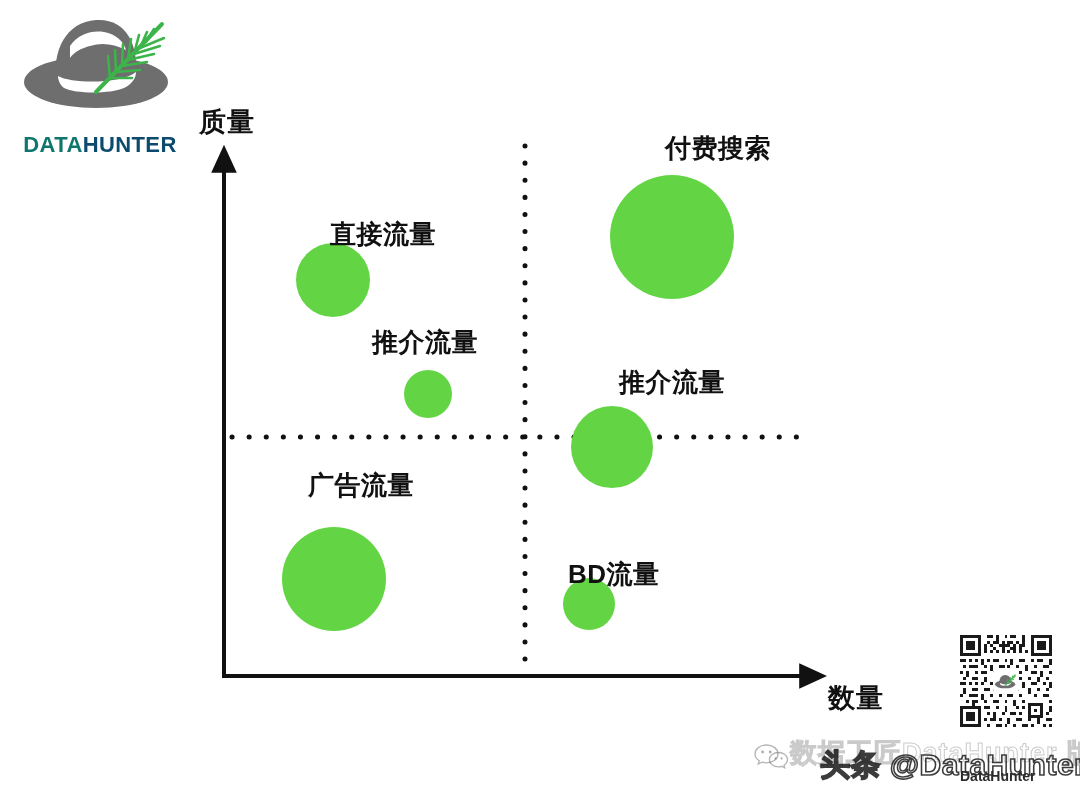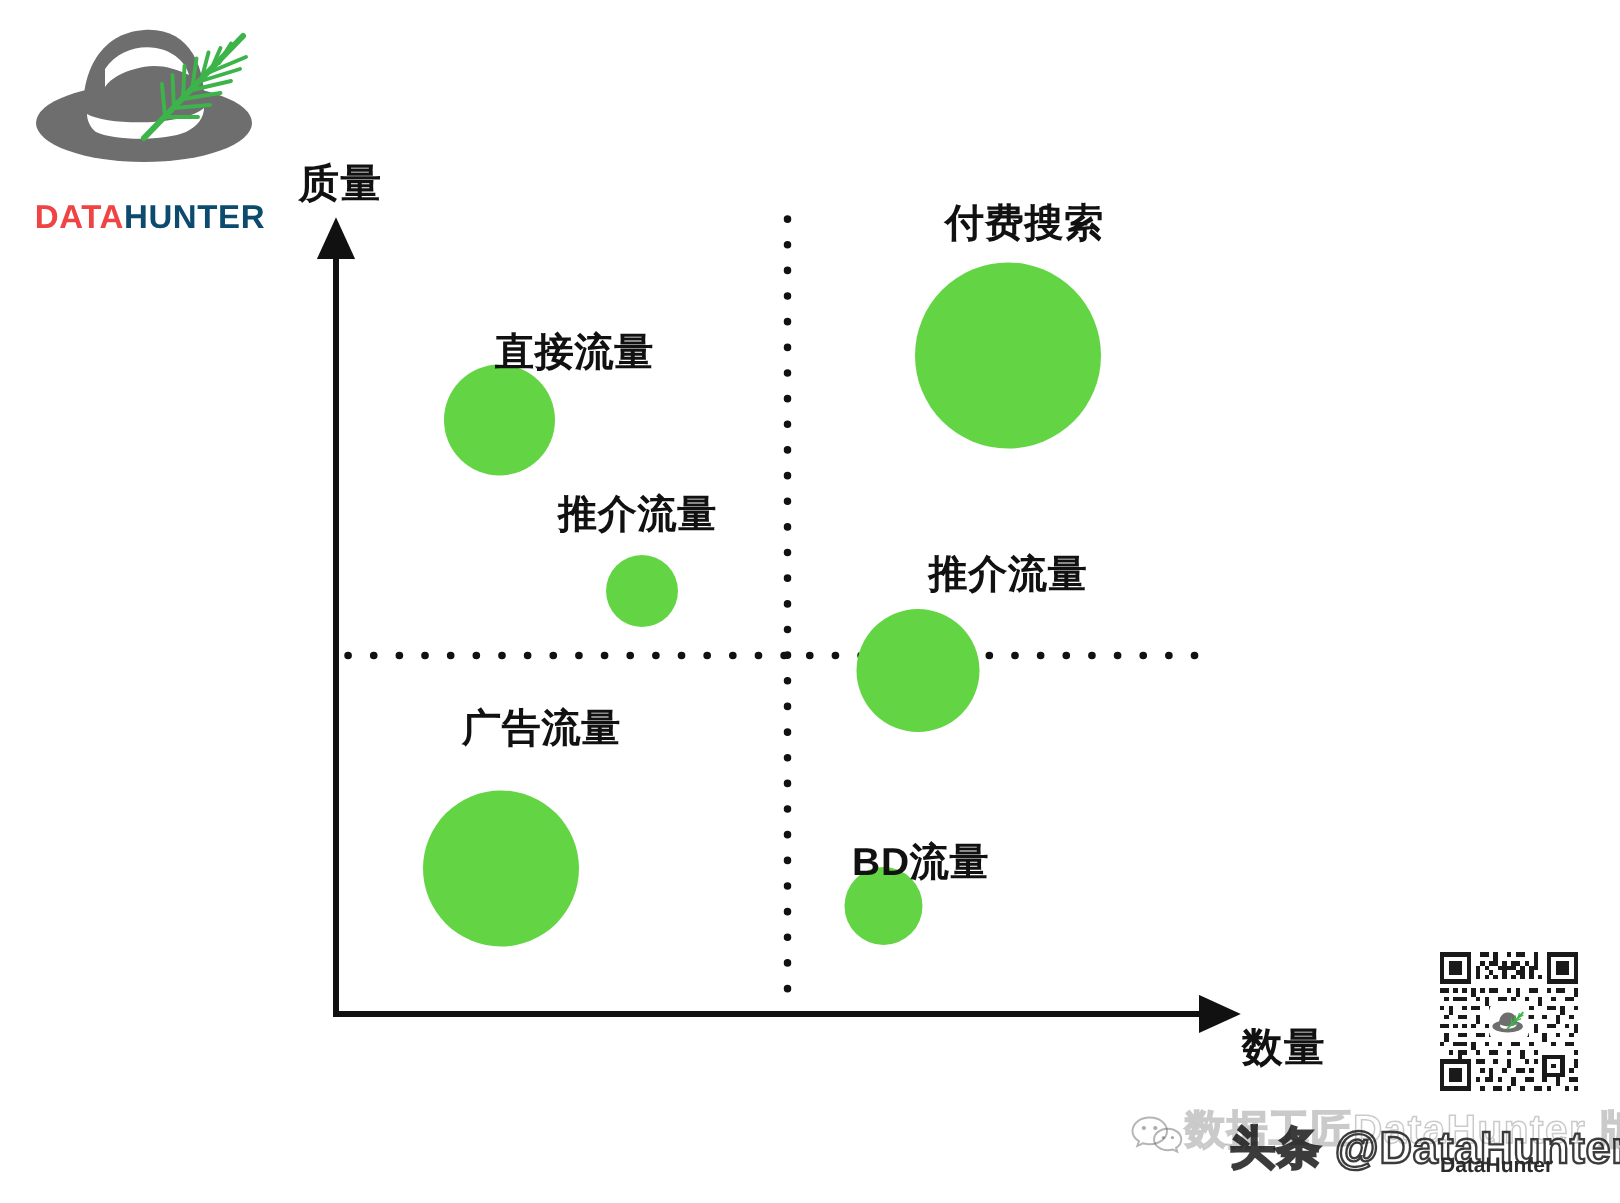--- a/index.html
+++ b/index.html
@@ -35,21 +35,21 @@
     position: absolute;
     left: 0;
     top: 126px;
     width: 172px;
     text-align: center;
     font-size: 22px;
     font-weight: bold;
     letter-spacing: 0.4px;
     white-space: nowrap;
   }
-  #brand-logo .wm-data { color: #ef4444; }
+  #brand-logo .wm-data { color: #0f766e; }
   #brand-logo .wm-hunter { color: #0c4a6e; }
 
   
   #chart-canvas {
     position: absolute;
     left: 0;
     top: 0;
     width: 1080px;
     height: 802px;
   }
@@ -208,21 +208,21 @@
       <circle cx="334" cy="579" r="52" fill="#63d545"></circle>
       <circle cx="589" cy="604" r="26" fill="#63d545"></circle>
     </g>
 </svg>
 
 <div class="axis-label" id="y-axis-label">质量</div>
 <div class="axis-label" id="x-axis-label">数量</div>
 
 <div id="bubble-label-layer">
     <div class="bubble-label" style="left: 330px; top: 201px; margin-top: 16px;">直接流量</div>
-    <div class="bubble-label" style="left: 630px; top: 131px;">付费搜索</div>
+    <div class="bubble-label" style="left: 665px; top: 131px;">付费搜索</div>
     <div class="bubble-label" style="left: 372px; top: 325px;">推介流量</div>
     <div class="bubble-label" style="left: 619px; top: 365px;">推介流量</div>
     <div class="bubble-label" style="left: 308px; top: 468px; text-align: right;">广告流量</div>
     <div class="bubble-label" style="left: 568px; top: 557px;">BD流量</div>
   </div>
 
 <div id="qr-code">
   <svg viewBox="0 0 33 33" width="98" height="98" shape-rendering="crispEdges">
     <rect width="33" height="33" fill="#ffffff"></rect>
     <g fill="#1a1a1a">

